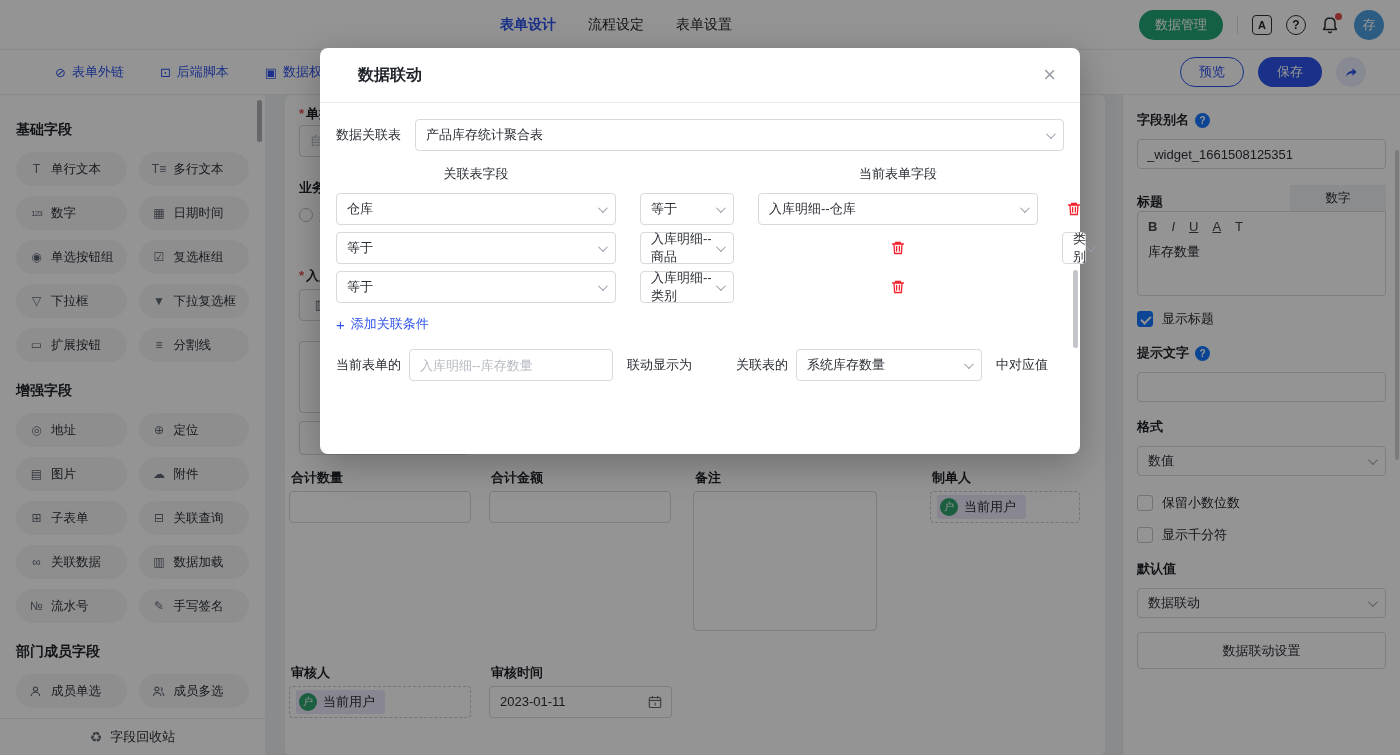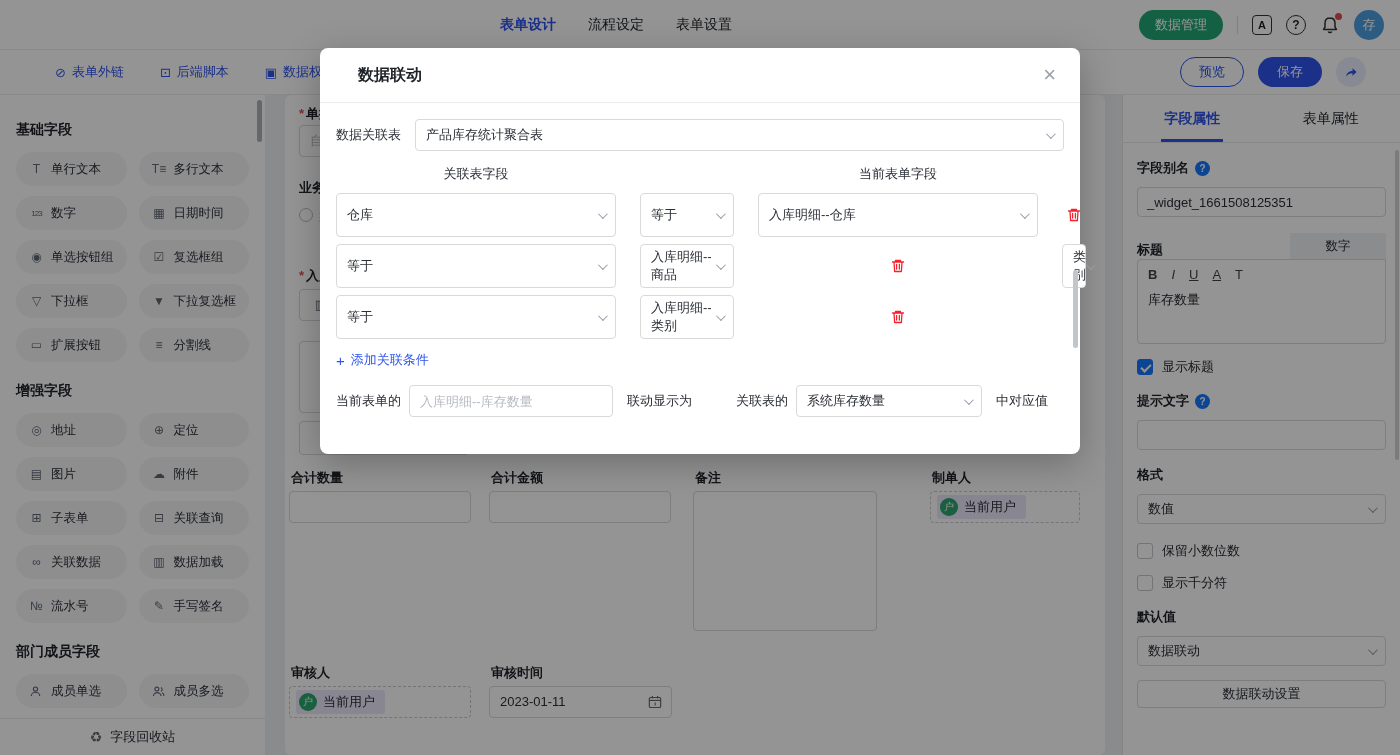--- a/index.html
+++ b/index.html
@@ -74,37 +74,37 @@
   .editor-bar { display:flex; gap:14px; padding:7px 10px 5px 10px; font-size:13px; color:#444; }
   .eb { cursor:pointer; }
   .eb.b { font-weight:bold; } .eb.i { font-style:italic; } .eb.u { text-decoration:underline; } .eb.a { text-decoration:underline; }
   .editor-text { padding:4px 10px 34px 10px; font-size:13px; }
   .check-row { display:flex; align-items:center; gap:9px; font-size:13px; margin:4px 0 14px 0; cursor:pointer; }
   .cbox { width:16px; height:16px; border-radius:3px; border:1px solid #c3c7ce; background:#fff; position:relative; flex:none; }
   .cbox.on { background:#1677ff; border-color:#1677ff; }
   .cbox.on:after { content:""; position:absolute; left:5px; top:2px; width:4px; height:8px; border-right:2px solid #fff; border-bottom:2px solid #fff; transform:rotate(45deg); }
   .sel { height:30px; border:1px solid #d9d9d9; border-radius:4px; background:#fff; display:flex; align-items:center; justify-content:space-between; padding:0 10px; font-size:13px; color:#2b2f36; cursor:pointer; }
   .chev { width:7px; height:7px; border-right:1.5px solid #979da8; border-bottom:1.5px solid #979da8; transform:rotate(45deg) translateY(-2px); flex:none; }
-  .p-btn { width:100%; height:28px; border:1px solid #d9d9d9; border-radius:4px; background:#fff; font-size:13px; color:#2b2f36; margin-top:14px; cursor:pointer; font-family:inherit; }
+  .p-btn { width:100%; height:37px; border:1px solid #d9d9d9; border-radius:4px; background:#fff; font-size:13px; color:#2b2f36; margin-top:14px; cursor:pointer; font-family:inherit; }
   .mt16 { margin-top:16px; }
 
   
   .overlay { position:absolute; left:0; top:0; width:1400px; height:755px; background:rgba(0,0,0,0.42); z-index:40; }
   .modal { position:absolute; left:320px; top:48px; width:760px; height:406px; background:#fff; border-radius:8px; box-shadow:0 10px 36px rgba(0,0,0,.25); z-index:50; }
   .m-scroll { position:absolute; right:2px; top:222px; width:5px; height:78px; background:#c2c5ca; border-radius:3px; }
   .m-head { height:55px; display:flex; align-items:center; justify-content:space-between; padding:0 24px 0 38px; border-bottom:1px solid #ebebeb; }
   .m-title { font-size:16px; font-weight:bold; }
   .m-close { font-size:22px; color:#9aa0a8; cursor:pointer; line-height:1; }
   .m-body { padding:16px 16px 0 16px; }
   .m-row1 { display:flex; align-items:center; gap:14px; }
   .m-lab { font-size:13px; color:#2b2f36; white-space:nowrap; }
   .m-row1 .sel { flex:1; height:32px; }
   .cond-grid { display:grid; grid-template-columns:280px 94px 280px 24px; gap:7px 24px; margin-top:14px; align-items:center; }
   .cond-head { font-size:13px; color:#2b2f36; text-align:center; padding-bottom:3px; }
-  .cond-grid .sel { height:44px; }
+  .cond-grid .sel { height:32px; }
   .trash { color:#f5222d; cursor:pointer; display:flex; justify-content:center; }
   .add-link { color:#2f54eb; font-size:13px; margin-top:12px; display:inline-flex; gap:6px; cursor:pointer; align-items:center; }
   .m-bottom { display:flex; align-items:center; margin-top:16px; }
   .m-bottom .dis-input { width:204px; height:32px; border:1px solid #d9d9d9; border-radius:4px; background:#fff; color:#b6bac2; font-size:13px; padding:0 10px; margin-left:8px; font-family:inherit; }
   .m-bottom .dis-input::placeholder { color:#b6bac2; }
   .lab-display { margin-left:14px; } .lab-relof { margin-left:44px; }
   .sel-sys { width:186px; margin-left:8px; height:32px; }
   .lab-suffix { margin-left:14px; }
   .m-foot { display:flex; justify-content:flex-end; gap:16px; margin-top:26px; padding-right:0; }
   .btn-cancel { width:82px; height:30px; border:1px solid #d9d9d9; border-radius:4px; background:#fff; font-size:13px; color:#2b2f36; cursor:pointer; font-family:inherit; }
@@ -334,24 +334,20 @@
             <line x1="11" y1="1.2" x2="11" y2="4" stroke="#666" stroke-width="1.3"></line>
             <line x1="8.2" y1="8.5" x2="8.2" y2="12" stroke="#666" stroke-width="1.2"></line>
           </svg>
         </span>
     </div>
   </div>
 </div>
 
 <div class="panel">
   <div class="p-scroll"></div>
-  <div class="p-tabs">
-    <div class="p-tab active">字段属性</div>
-    <div class="p-tab">表单属性</div>
-  </div>
   <div class="p-body">
     <div class="p-label">
         <span>字段别名</span>
         <span class="q-ic">?</span>
       </div>
     <input class="p-input" value="_widget_1661508125351" style="">
 
     <div class="title-row">
       <span class="p-label" style="margin:0;">标题</span>
       <span class="type-badge">数字</span>

